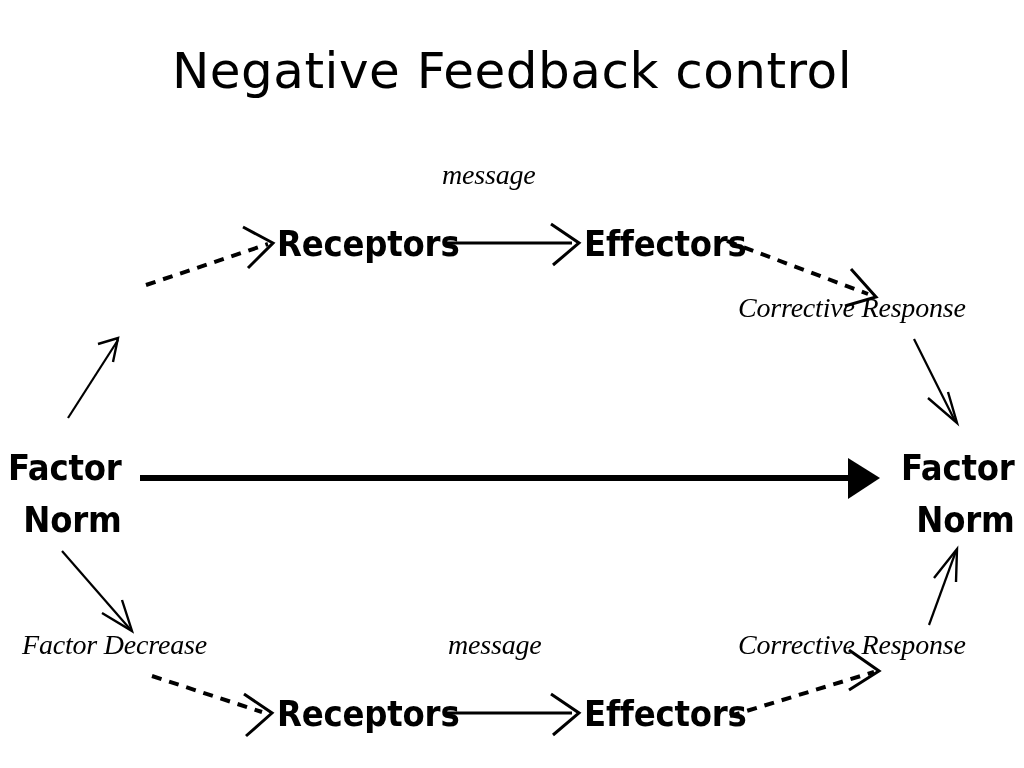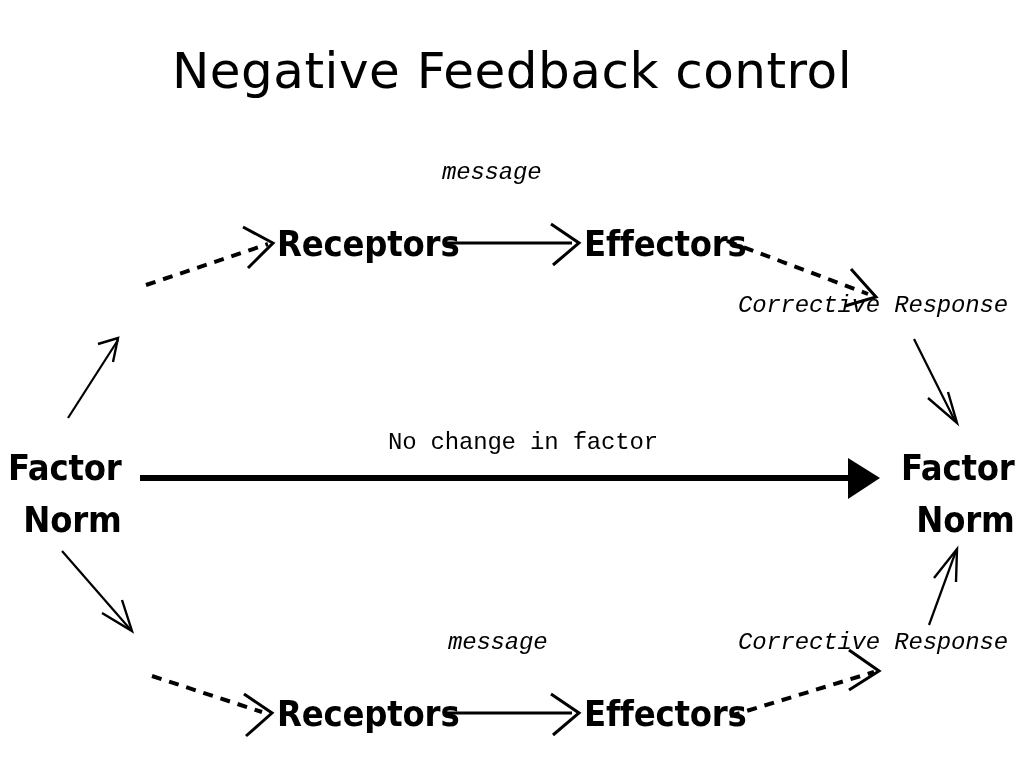--- a/index.html
+++ b/index.html
@@ -51,24 +51,24 @@
     font-weight: 700;
     font-size: 36px;
     letter-spacing: -0.2px;
   }
   .node-label.stacked {
     text-align: right;
     line-height: 1.45;
   }
   
   .ann-label {
-    font-family: Liberation Mono, monospace;
+    font-family: Liberation Serif, serif;
     font-style: italic;
     font-weight: 400;
-    font-size: 24px;
+    font-size: 28px;
     letter-spacing: -0.2px;
   }
   .ann-label.upright {
     font-style: normal;
   }
 </style>
 </head>
 <body>
 
 <div id="slide">
@@ -140,27 +140,27 @@
   <div class="lbl node-label" style="left:584px; top:225px;">Effectors</div>
 
 
   <div class="lbl ann-label" style="left:738px; top:293px;">Corrective Response</div>
 
   <div class="lbl node-label stacked" style="left:8px; top:442px;">
     <div>Factor</div>
     <div>Norm</div>
   </div>
 
-  <div class="lbl ann-label upright" style="left:388px; top:430px;">No change in factor</div>
 
   <div class="lbl node-label stacked" style="left:901px; top:442px;">
     <div>Factor</div>
     <div>Norm</div>
   </div>
 
+  <div class="lbl ann-label" style="left:22px; top:630px;">Factor Decrease</div>
 
   <div class="lbl ann-label" style="left:448px; top:630px;">message</div>
 
   <div class="lbl ann-label" style="left:738px; top:630px;">Corrective Response</div>
 
   <div class="lbl node-label" style="left:277px; top:695px;">Receptors</div>
 
   <div class="lbl node-label" style="left:584px; top:695px;">Effectors</div>
 
 </div>

